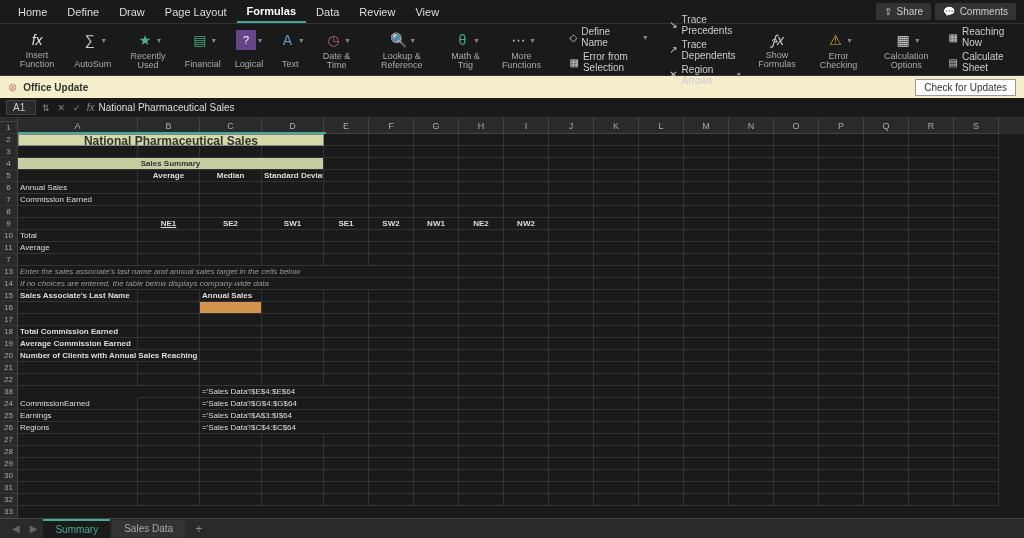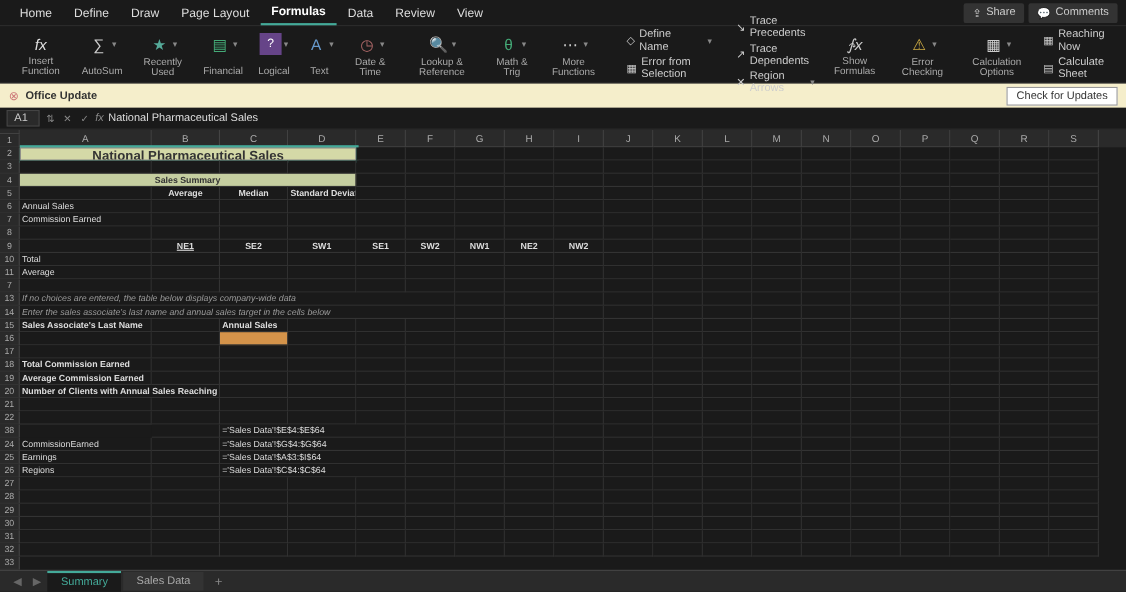--- a/index.html
+++ b/index.html
@@ -512,37 +512,37 @@
           <div class="cell " style="width: 45px;"></div>
           <div class="cell " style="width: 45px;"></div>
           <div class="cell " style="width: 45px;"></div>
           <div class="cell " style="width: 45px;"></div>
           <div class="cell " style="width: 45px;"></div>
           <div class="cell " style="width: 45px;"></div>
           <div class="cell " style="width: 45px;"></div>
           <div class="cell " style="width: 45px;"></div>
         </div>
         <div class="row">
+          <div class="cell italic" style="width: 396px;">Enter the sales associate's last name and annual sales target in the cells below</div>
+          <div class="cell " style="width: 45px;"></div>
+          <div class="cell " style="width: 45px;"></div>
+          <div class="cell " style="width: 45px;"></div>
+          <div class="cell " style="width: 45px;"></div>
+          <div class="cell " style="width: 45px;"></div>
+          <div class="cell " style="width: 45px;"></div>
+          <div class="cell " style="width: 45px;"></div>
+          <div class="cell " style="width: 45px;"></div>
+          <div class="cell " style="width: 45px;"></div>
+          <div class="cell " style="width: 45px;"></div>
+          <div class="cell " style="width: 45px;"></div>
+          <div class="cell " style="width: 45px;"></div>
+          <div class="cell " style="width: 45px;"></div>
+        </div>
+        <div class="row">
           <div class="cell italic" style="width: 396px;">If no choices are entered, the table below displays company-wide data</div>
-          <div class="cell " style="width: 45px;"></div>
-          <div class="cell " style="width: 45px;"></div>
-          <div class="cell " style="width: 45px;"></div>
-          <div class="cell " style="width: 45px;"></div>
-          <div class="cell " style="width: 45px;"></div>
-          <div class="cell " style="width: 45px;"></div>
-          <div class="cell " style="width: 45px;"></div>
-          <div class="cell " style="width: 45px;"></div>
-          <div class="cell " style="width: 45px;"></div>
-          <div class="cell " style="width: 45px;"></div>
-          <div class="cell " style="width: 45px;"></div>
-          <div class="cell " style="width: 45px;"></div>
-          <div class="cell " style="width: 45px;"></div>
-        </div>
-        <div class="row">
-          <div class="cell italic" style="width: 396px;">Enter the sales associate's last name and annual sales target in the cells below</div>
           <div class="cell " style="width: 45px;"></div>
           <div class="cell " style="width: 45px;"></div>
           <div class="cell " style="width: 45px;"></div>
           <div class="cell " style="width: 45px;"></div>
           <div class="cell " style="width: 45px;"></div>
           <div class="cell " style="width: 45px;"></div>
           <div class="cell " style="width: 45px;"></div>
           <div class="cell " style="width: 45px;"></div>
           <div class="cell " style="width: 45px;"></div>
           <div class="cell " style="width: 45px;"></div>

